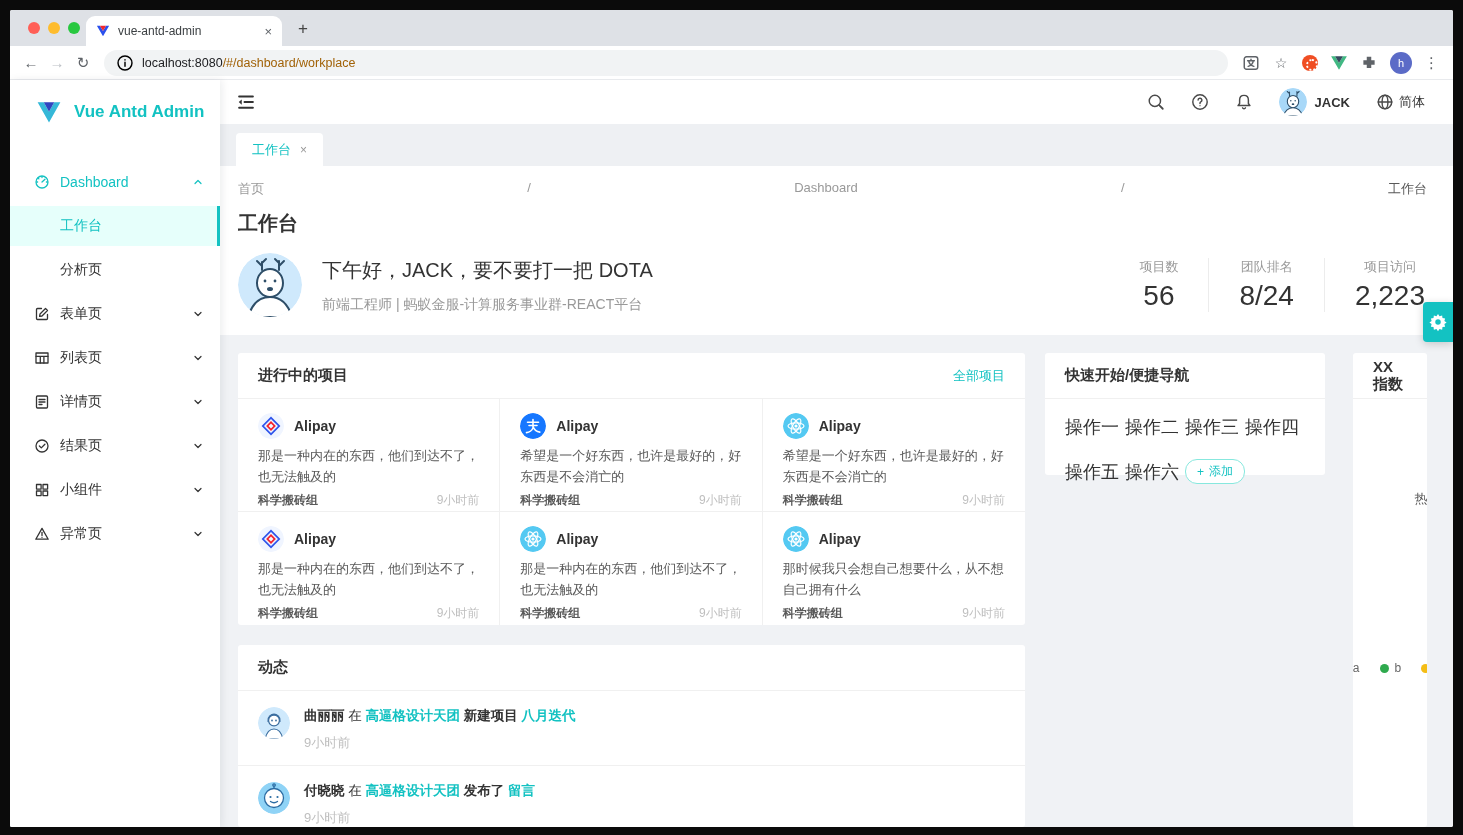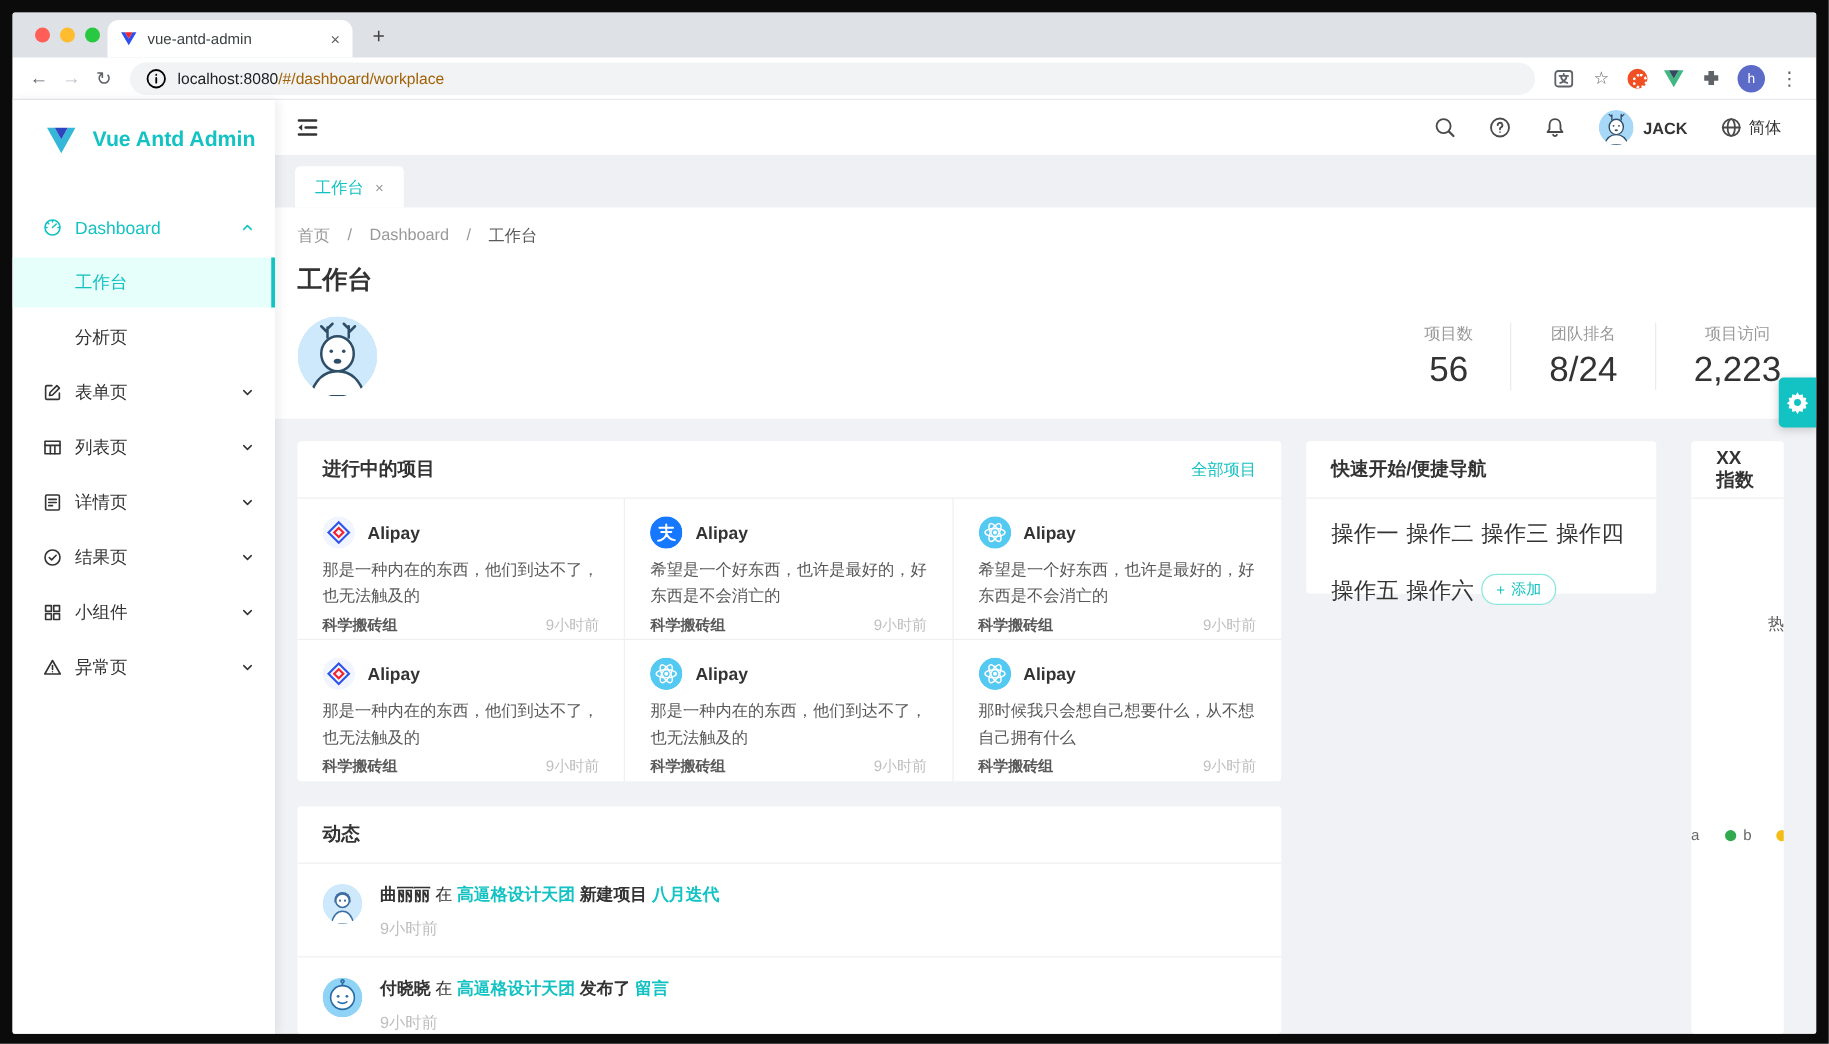--- a/index.html
+++ b/index.html
@@ -61,21 +61,21 @@
   .user { display:flex; align-items:center; gap:8px; font-size:13px; color:#333; font-weight:bold; }
   .mini-avatar { width:28px; height:28px; border-radius:50%; overflow:hidden; flex-shrink:0; }
   .lang { display:flex; align-items:center; gap:5px; font-size:13px; color:#333; }
 
   .tabbar { height:42px; background:#eef0f3; display:flex; align-items:flex-end; padding-left:16px; flex-shrink:0; }
   .page-tab { height:33px; background:#fff; border-radius:4px 4px 0 0; display:flex; align-items:center; gap:9px;
               padding:0 16px; font-size:13px; color:#13c2c2; }
   .page-tab .close { color:#999; font-size:12px; }
 
   .page-header { background:#fff; padding:14px 26px 18px 18px; flex-shrink:0; }
-  .breadcrumb { font-size:13px; color:#999; display:flex; gap:14px; }
+  .breadcrumb { font-size:13px; color:#999; display:flex; gap:14px;justify-content:space-between; }
   .breadcrumb .current { color:#595959; }
   .page-title { font-size:20px; color:#333; font-weight:bold; margin-top:12px; }
   .greeting-row { display:flex; align-items:center; margin-top:16px; }
   .big-avatar { width:64px; height:64px; border-radius:50%; overflow:hidden; flex-shrink:0; }
   .greet-texts { margin-left:20px; }
   .greet-title { font-size:20px; color:#333; font-weight:500; }
   .greet-sub { font-size:14px; color:#999; margin-top:12px; }
   .stats { margin-left:auto; display:flex; }
   .stat { padding:0 30px; text-align:center; border-left:1px solid #ececec; }
   .stat:first-child { border-left:none; }
@@ -393,20 +393,24 @@
                 <circle cx="32" cy="32" r="32" fill="#cfe9fc"></circle>
                 <g stroke="#2e4e68" stroke-width="2" fill="none" stroke-linecap="round">
                   <path d="M24 17 V9 m0 4 l-5-5 m5 2 l4-4 M41 17 V8 m0 5 l5-5 m-5 2 l-4-4"></path>
                 </g>
                 <ellipse cx="32" cy="30" rx="13" ry="14" fill="#fff" stroke="#2e4e68" stroke-width="2"></ellipse>
                 <circle cx="27" cy="28" r="1.4" fill="#2e4e68"></circle>
                 <circle cx="37" cy="28" r="1.4" fill="#2e4e68"></circle>
                 <ellipse cx="32" cy="36" rx="3" ry="2" fill="#2e4e68"></ellipse>
                 <path d="M10 64 q6-20 22-20 t22 20 Z" fill="#fff" stroke="#2e4e68" stroke-width="2"></path>
               </svg></span>
+          <div class="greet-texts">
+            <div class="greet-title">下午好，JACK，要不要打一把 DOTA</div>
+            <div class="greet-sub">前端工程师 | 蚂蚁金服-计算服务事业群-REACT平台</div>
+          </div>
           <div class="stats">
             <div class="stat">
               <div class="stat-label">项目数</div>
               <div class="stat-value">56</div>
             </div>
             <div class="stat">
               <div class="stat-label">团队排名</div>
               <div class="stat-value">8/24</div>
             </div>
             <div class="stat">

